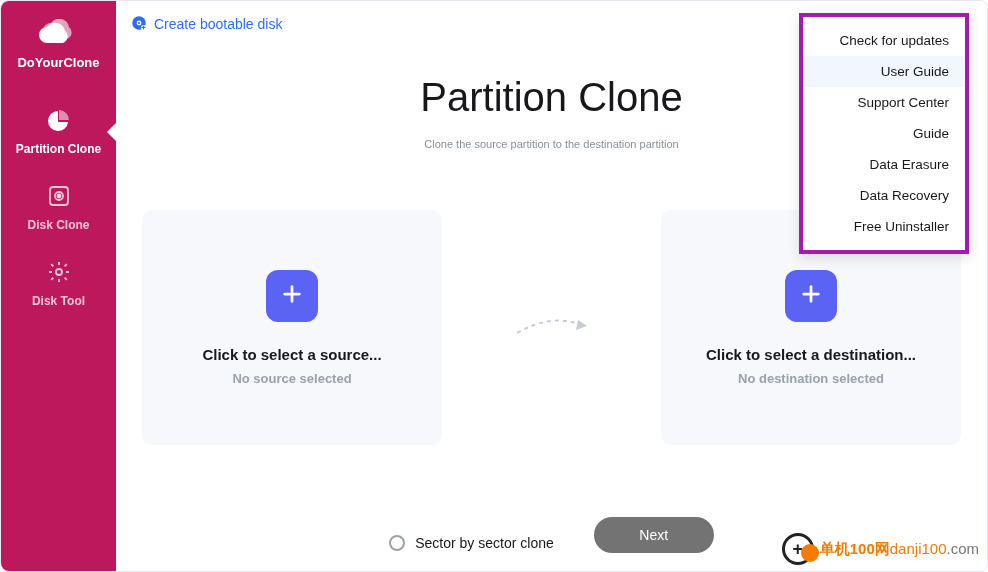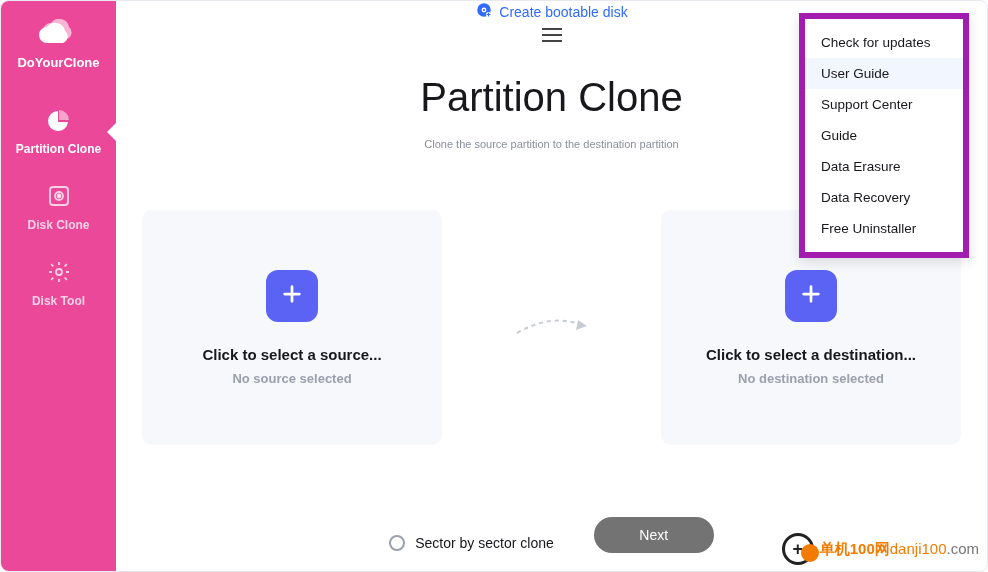--- a/index.html
+++ b/index.html
@@ -1,50 +1,50 @@
 <!DOCTYPE html>
 <html><head>
 <meta charset="utf-8">
 <style>
 *{margin:0;padding:0;box-sizing:border-box;font-family:-apple-system,"Segoe UI",Arial,sans-serif;}
 html,body{width:988px;height:572px;overflow:hidden;}
 .app{display:flex;width:988px;height:572px;background:#fff;position:relative;border:1px solid #e6e9ef;border-radius:8px;}
 
-.sidebar{width:115px;height:100%;background:#ec4899;display:flex;flex-direction:column;align-items:center;padding-top:18px;color:#fff;flex-shrink:0;border-top-left-radius:8px;border-bottom-left-radius:8px;}
+.sidebar{width:115px;height:100%;background:#be185d;display:flex;flex-direction:column;align-items:center;padding-top:18px;color:#fff;flex-shrink:0;border-top-left-radius:8px;border-bottom-left-radius:8px;}
 .logo-icon svg{display:block;}
 .brand{color:#fff;font-size:13px;font-weight:700;margin-top:8px;margin-bottom:24px;}
 .nav-item{width:100%;display:flex;flex-direction:column;align-items:center;padding:14px 0;color:rgba(255,255,255,0.75);cursor:pointer;position:relative;}
 .nav-item.active{color:#fff;}
 .nav-item.active::after{content:"";position:absolute;right:-1px;top:50%;transform:translateY(-50%);width:0;height:0;border-top:10px solid transparent;border-bottom:10px solid transparent;border-right:10px solid #fff;}
 .nav-item .nav-label{font-size:12px;font-weight:600;margin-top:6px;text-align:center;}
 .nav-item svg{width:24px;height:24px;}
 .nav-item.active .nav-label{font-weight:700;}
 
 .main{flex:1;position:relative;display:flex;flex-direction:column;}
-.topbar{height:46px;display:flex;align-items:center;padding:0 14px;flex-direction:column;}
+.topbar{height:46px;display:flex;align-items:center;padding:0 14px;}
 .top-link{display:flex;align-items:center;gap:6px;color:#2f6bff;font-size:14px;cursor:pointer;}
 .top-link svg{color:#2f6bff;}
 .spacer{flex:1;}
 .menu-btn{width:28px;height:28px;display:flex;align-items:center;justify-content:center;cursor:pointer;color:#444;}
 .content{flex:1;padding:10px 26px 0 26px;display:flex;flex-direction:column;align-items:center;}
 .page-title{font-size:40px;font-weight:400;color:#17171c;margin-top:18px;}
 .page-sub{color:#8a8f9b;font-size:11px;margin-top:18px;}
 .cards-row{display:flex;align-items:center;justify-content:space-between;gap:20px;margin-top:60px;width:100%;}
 .card{background:#f6f8fc;border-radius:10px;width:300px;height:235px;display:flex;flex-direction:column;align-items:center;justify-content:center;cursor:pointer;}
 .plus-btn{width:52px;height:52px;border-radius:12px;background:#5b63f5;display:flex;align-items:center;justify-content:center;color:#fff;}
 .plus-btn svg{width:22px;height:22px;}
 .card-title{margin-top:24px;font-size:15px;font-weight:700;color:#17171c;}
 .card-sub{margin-top:8px;color:#9aa0ac;font-size:13px;font-weight:600;}
 .arrow-between svg{color:#c7cbd6;}
 .bottom-row{position:absolute;bottom:18px;left:0;right:0;display:flex;align-items:center;justify-content:center;gap:40px;}
 .sector{display:flex;align-items:center;gap:10px;color:#17171c;font-size:14px;margin-top:15px;}
 .radio{width:16px;height:16px;border-radius:50%;border:2px solid #9aa0ac;display:inline-block;}
 .next-btn{width:120px;height:36px;border-radius:18px;background:#737373;color:#fff;font-size:14px;display:flex;align-items:center;justify-content:center;cursor:pointer;}
 
-.dropdown{position:absolute;top:12px;right:18px;width:170px;background:#fff;border:6px solid #a21caf;box-shadow:0 4px 12px rgba(0,0,0,0.12);padding:8px 0;z-index:50;}
+.dropdown{position:absolute;top:12px;right:18px;width:170px;background:#fff;border:4px solid #a21caf;box-shadow:0 4px 12px rgba(0,0,0,0.12);padding:8px 0;z-index:50;text-align:right;}
 .dd-item{padding:8px 16px;font-size:13.5px;color:#17171c;cursor:pointer;}
 .dd-item.highlight{background:#f2f6ff;}
 
 .red-arrow{position:absolute;left:700px;top:40px;pointer-events:none;z-index:40;}
 
 .watermark{position:absolute;right:8px;bottom:6px;display:flex;align-items:center;gap:6px;z-index:60;}
 .wm-badge{width:32px;height:32px;border:3px solid #222;border-radius:50%;display:flex;align-items:center;justify-content:center;background:#fff;position:relative;}
 .wm-badge::after{content:"";position:absolute;right:-8px;top:8px;width:14px;height:14px;border-radius:50%;background:#f27b00;border:2px solid #f27b00;}
 .wm-plus{font-size:18px;font-weight:700;color:#222;}
 .wm-text{display:flex;flex-direction:row;line-height:1.05;}

